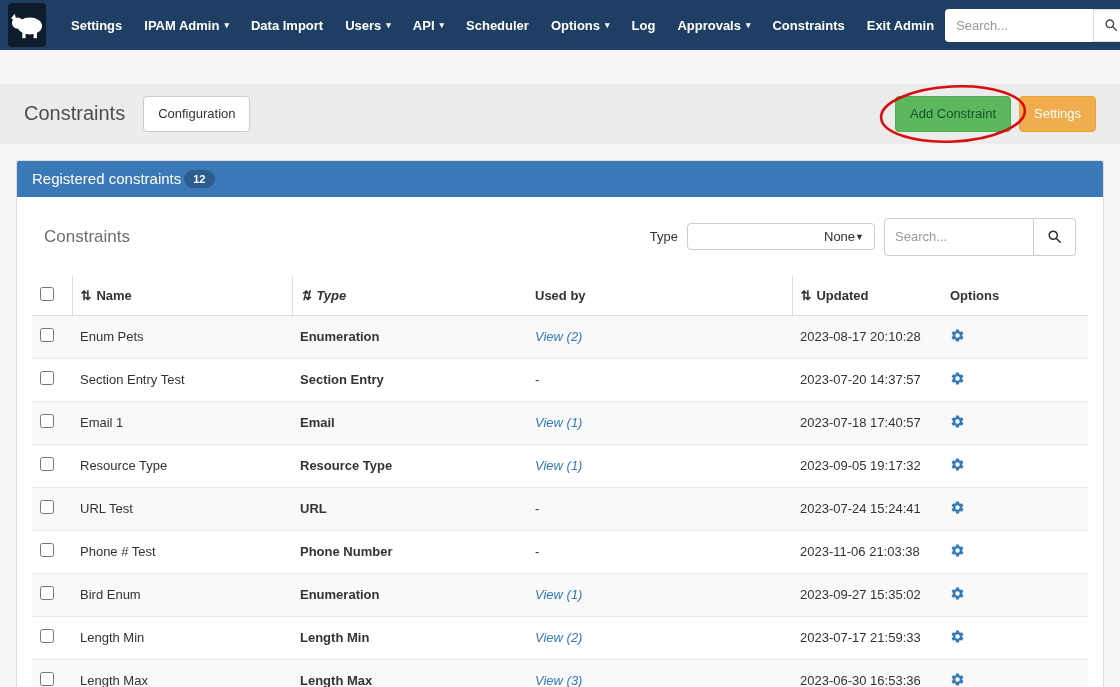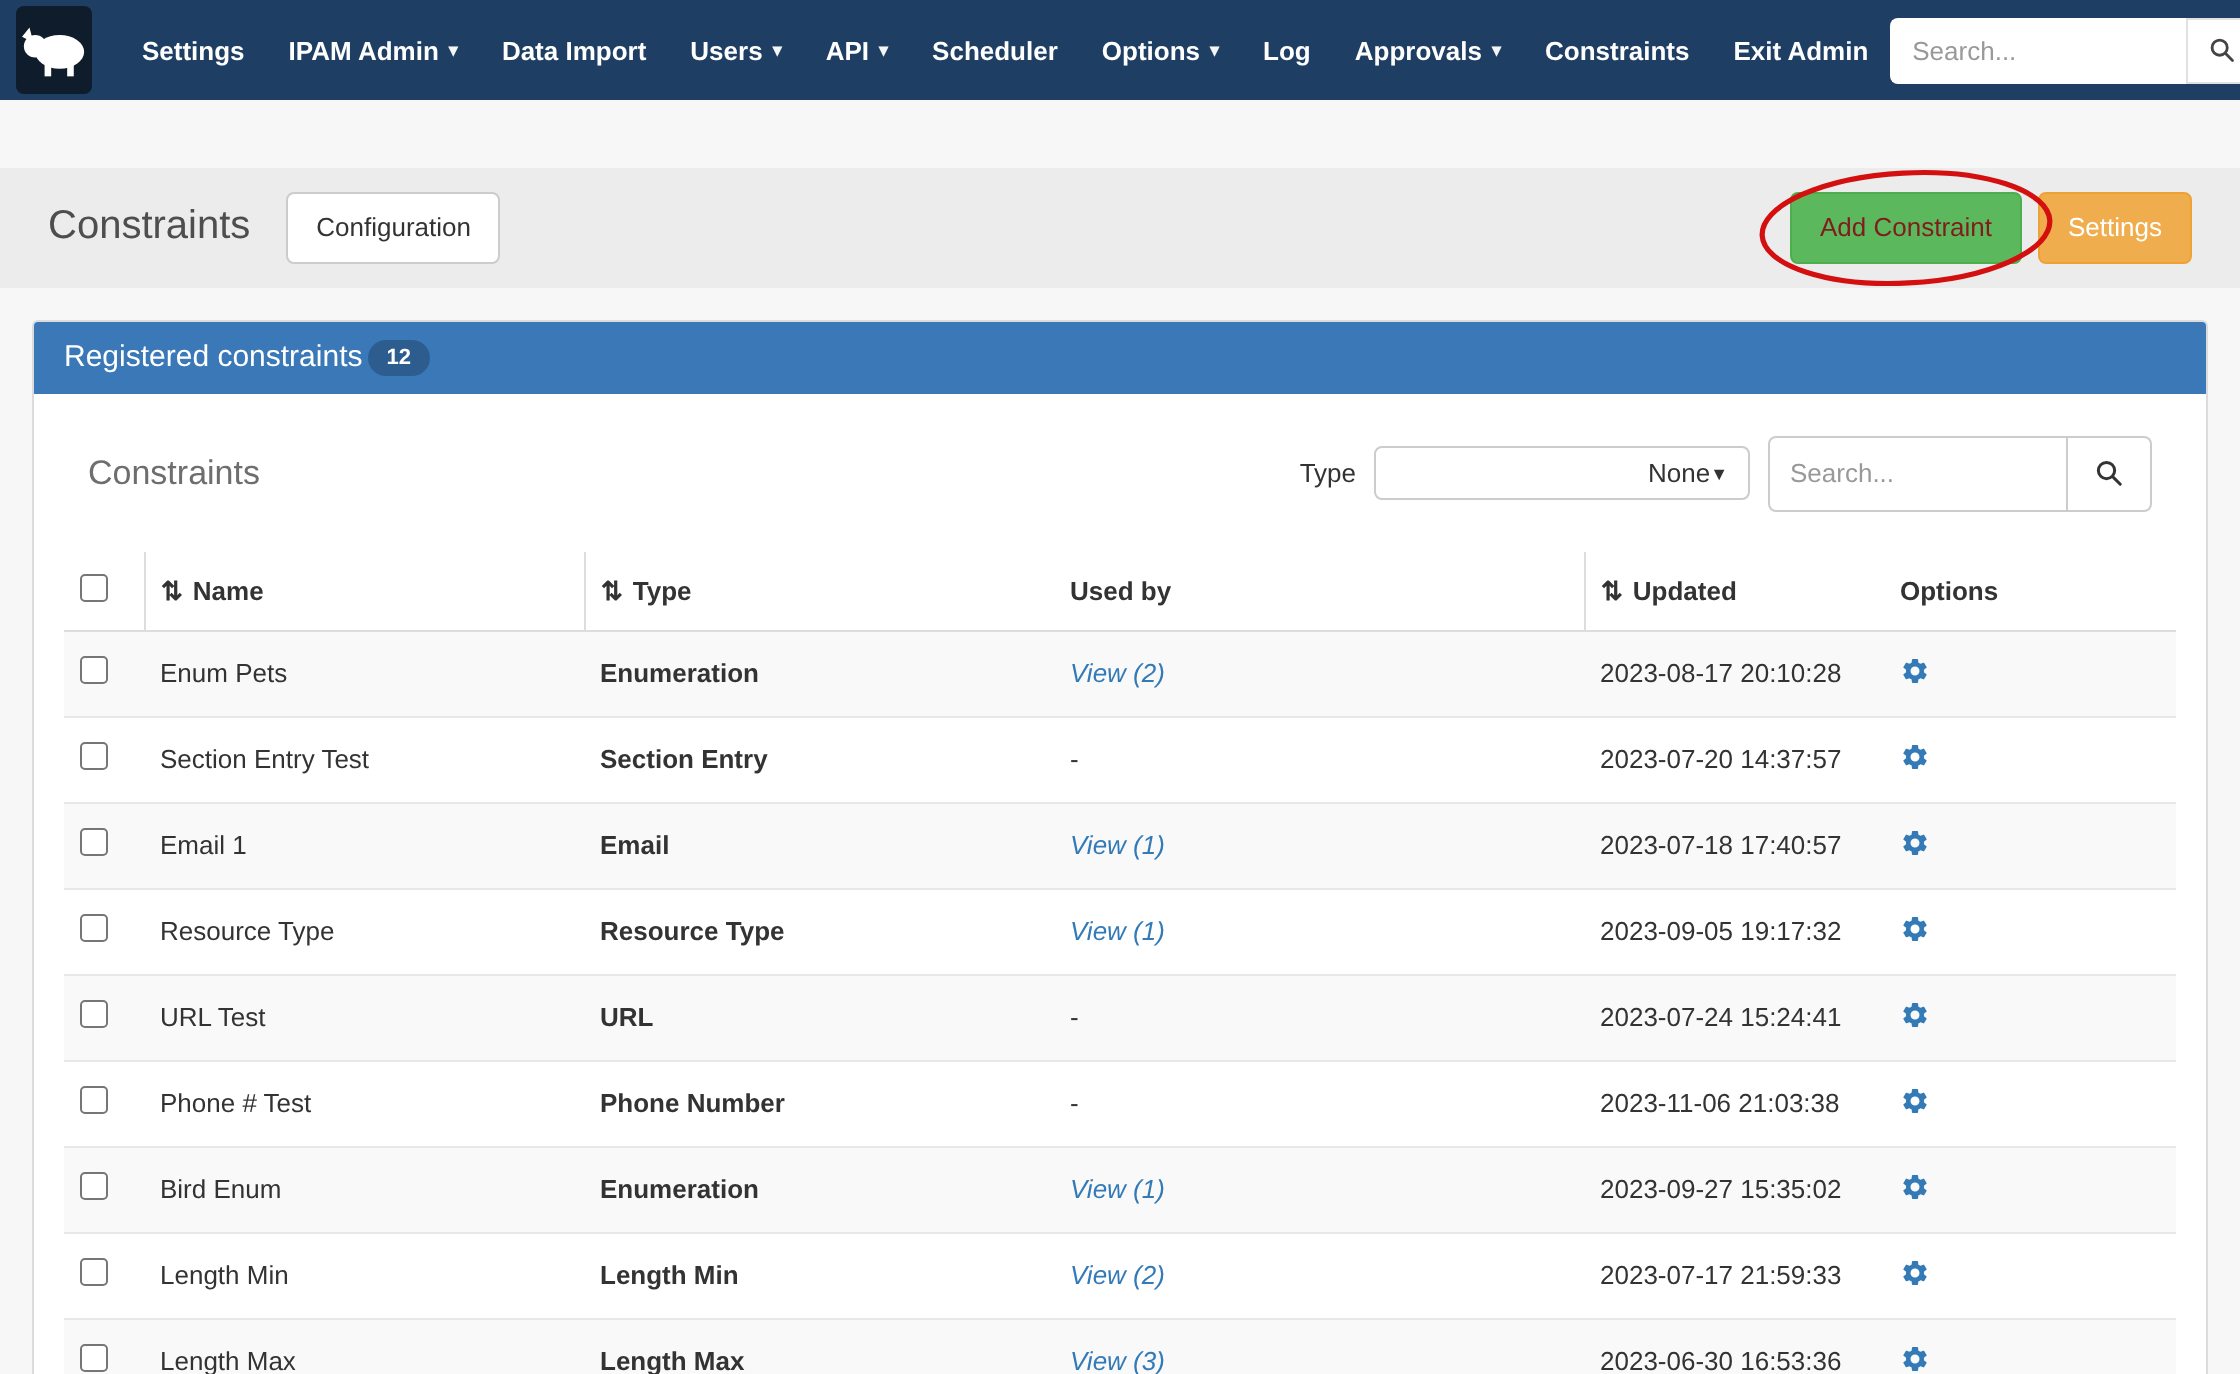--- a/index.html
+++ b/index.html
@@ -24,21 +24,21 @@
     border-radius:0 4px 4px 0; cursor:pointer; display:flex; align-items:center; justify-content:center; }
 
   
   .page-header { margin-top:34px; background:#ececec; padding:12px 24px;
     display:flex; align-items:center; }
   .page-title { font-size:20px; color:#4e4e4e; margin-right:18px; }
   .btn { border-radius:4px; font-size:13px; padding:9px 14px; border:1px solid transparent;
     cursor:pointer; font-family:inherit; line-height:1.2; }
   .btn-default { background:#fff; border-color:#ccc; color:#333; }
   .header-actions { margin-left:auto; display:flex; align-items:center; gap:8px; }
-  .btn-success { color:#7f1d1d; }
+  .btn-success { color:#14532d; }
   .btn-warning { color:#fff; }
   .annot-wrap { position:relative; display:inline-block; }
   .annot-svg { position:absolute; left:50%; top:50%; transform:translate(-50%,-50%);
     pointer-events:none; overflow:visible; }
 
   
   .panel { margin:16px 16px 0; background:#fff; border:1px solid #dcdcdc;
     border-radius:3px; }
   .panel-heading { background:#3a78b8; color:#fff; padding:9px 15px; font-size:15px;
     border-radius:2px 2px 0 0; display:flex; align-items:center; gap:3px; }
@@ -67,21 +67,21 @@
   thead th { text-align:left; font-weight:bold; padding:11px 8px; border-bottom:1px solid #ddd;
     white-space:nowrap; }
   th.sortable { cursor:pointer; border-left:1px solid #ddd; }
   .sort-glyph { margin-right:5px; font-weight:bold; }
   tbody td { padding:12px 8px; border-top:1px solid #e8e8e8; }
   tbody tr:nth-child(odd) { background:#f9f9f9; }
   td.type-cell { font-weight:bold; }
   a.view-link { color:#337ab7; text-decoration:none; cursor:pointer;font-style:italic; }
   .checkbox-col { width:40px; }
   .name-col { width:220px; }
-  .type-col { width:235px; }
+  .type-col { width:235px;font-style:italic; }
   .used-col { width:265px; }
   .updated-col { width:150px; }
   .gear-btn { background:none; border:none; cursor:pointer; padding:0; line-height:0; }
   input[type="checkbox"] { width:14px; height:14px; cursor:pointer; }
 </style>
 </head>
 <body>
 
 <div class="navbar" style="background: rgb(30, 63, 99);">
   <div class="logo-box">

